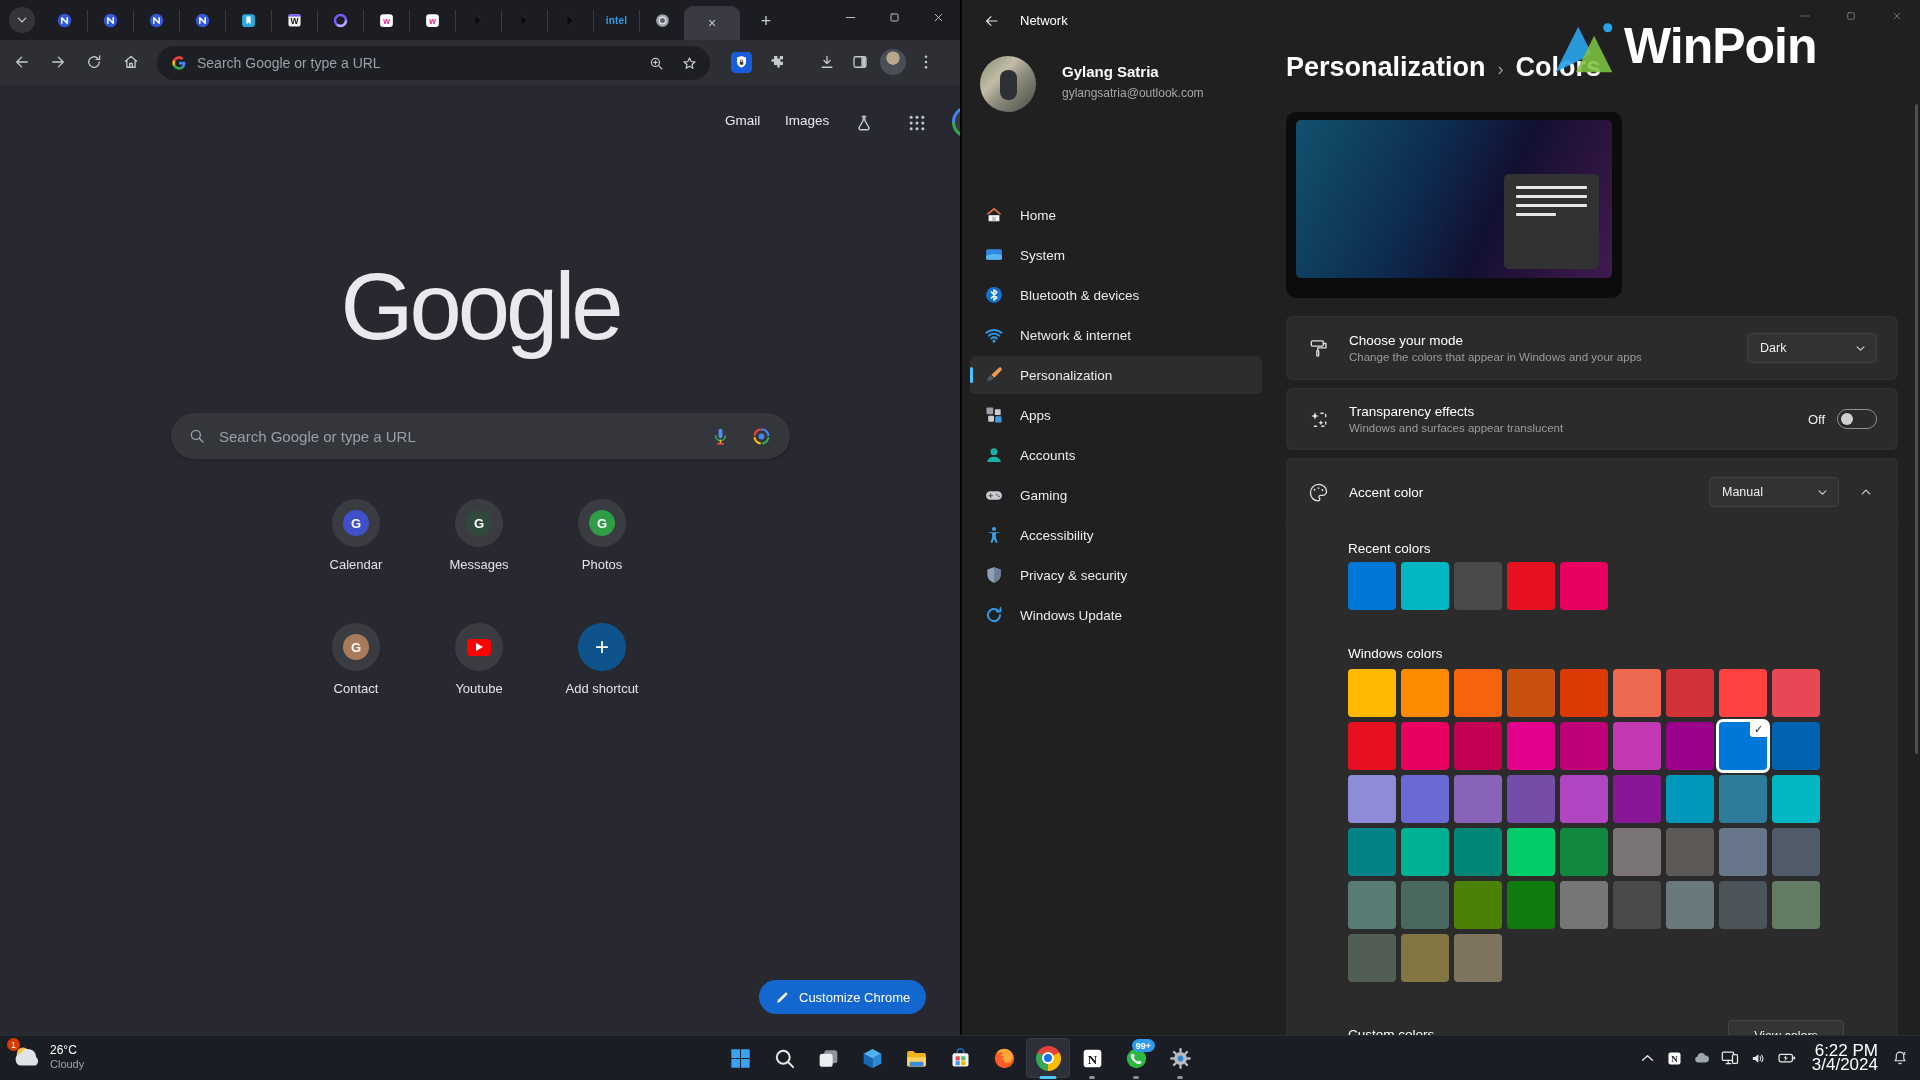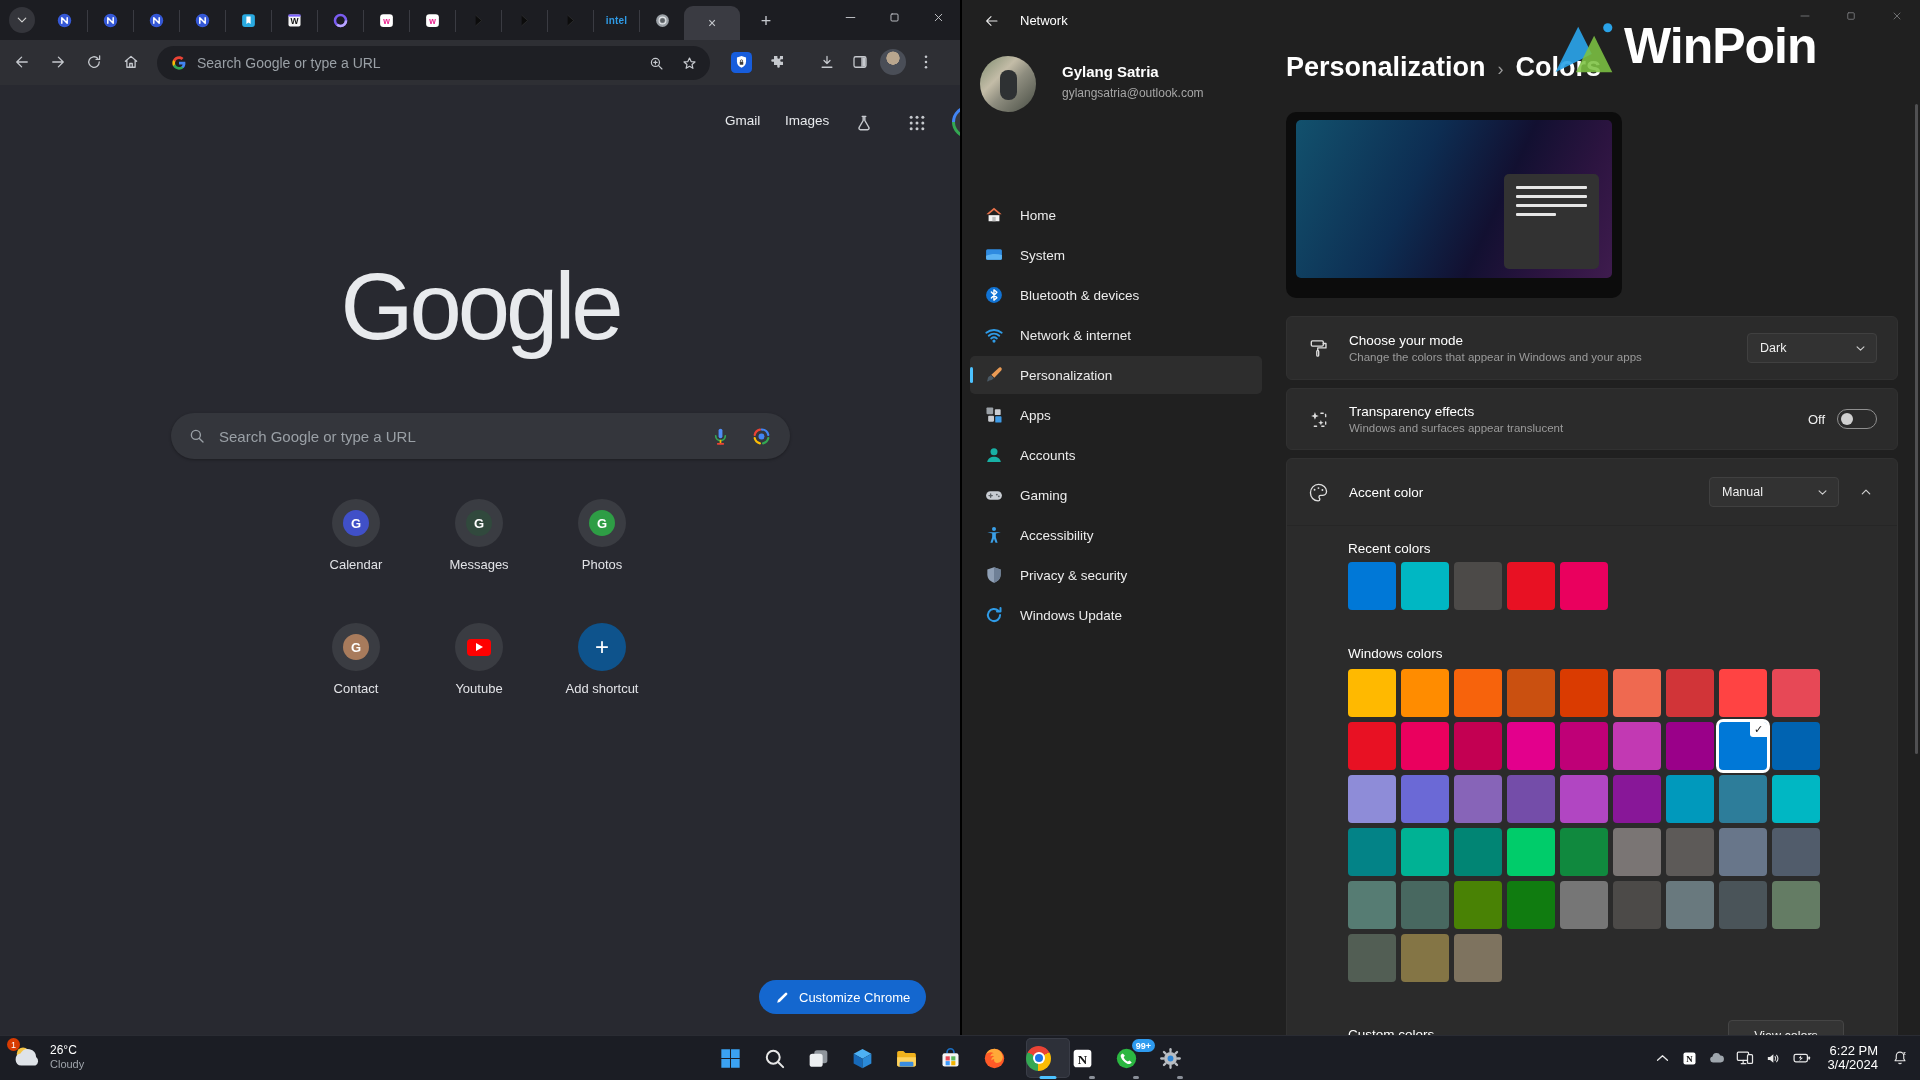--- a/index.html
+++ b/index.html
@@ -144,36 +144,36 @@
   
   .taskbar{position:absolute;left:0;top:1035px;width:1920px;height:45px;background:#1b1d24;
     border-top:1px solid #2a2c33;z-index:50;box-sizing:border-box;}
   .weather{position:absolute;left:10px;top:4px;display:flex;align-items:center;gap:7px;}
   .weather-ic{width:33px;height:33px;position:relative;}
   .weather-badge{position:absolute;left:-3px;top:-2px;min-width:13px;height:13px;border-radius:7px;background:#d83b01;
     color:#fff;font-size:9px;display:flex;align-items:center;justify-content:center;padding:0 2px;box-sizing:border-box;}
   .weather-txt .t{font-size:12px;color:#fff;}
   .weather-txt .c{font-size:11px;color:#9fa4ab;margin-top:1px;}
   .tb-center{position:absolute;left:718px;top:2px;display:flex;}
-  .tb-app{width:44px;height:40px;border-radius:5px;position:relative;display:flex;align-items:center;justify-content:flex-start;}
+  .tb-app{width:44px;height:40px;border-radius:5px;position:relative;display:flex;align-items:center;justify-content:center;}
   .tb-app.active{background:#2d3039;box-shadow:inset 0 0 0 1px #3a3d47;}
   .tb-app .ic{width:25px;height:25px;}
   .tb-ind{position:absolute;bottom:-1px;left:50%;transform:translateX(-50%);height:3px;border-radius:2px;}
   .tb-ind.act{width:17px;background:#4cc2ff;}
   .tb-ind.run{width:6px;background:#8a8f98;}
   .tb-badge{position:absolute;top:1px;right:3px;background:#2e9bef;color:#fff;font-size:9px;
     padding:1.5px 4px;border-radius:8px;font-weight:bold;}
   .chrome-ball{width:25px;height:25px;border-radius:50%;position:relative;
     background:conic-gradient(from 60deg,#fbbc05 0 120deg,#34a853 120deg 240deg,#ea4335 240deg 360deg);}
   .chrome-ball::before{content:"";position:absolute;inset:6.5px;background:#fff;border-radius:50%;}
   .chrome-ball::after{content:"";position:absolute;inset:8.5px;background:#1a73e8;border-radius:50%;}
   .tray{position:absolute;right:6px;top:0;height:44px;display:flex;align-items:center;}
   .tray-btn{height:36px;display:flex;align-items:center;justify-content:center;border-radius:4px;padding:0 5px;}
   .tray-btn .ic{width:17px;height:17px;}
-  .clock{text-align:right;font-size:13px;line-height:14px;color:#fff;padding:0 8px 0 10px;}
+  .clock{text-align:right;font-size:17px;line-height:14px;color:#fff;padding:0 8px 0 10px;}
 </style>
 </head>
 <body>
 
 <div class="screen">
 
   <div class="chrome">
     <div class="tabstrip">
       <div class="tab-search-btn">
         <span class="ic">

